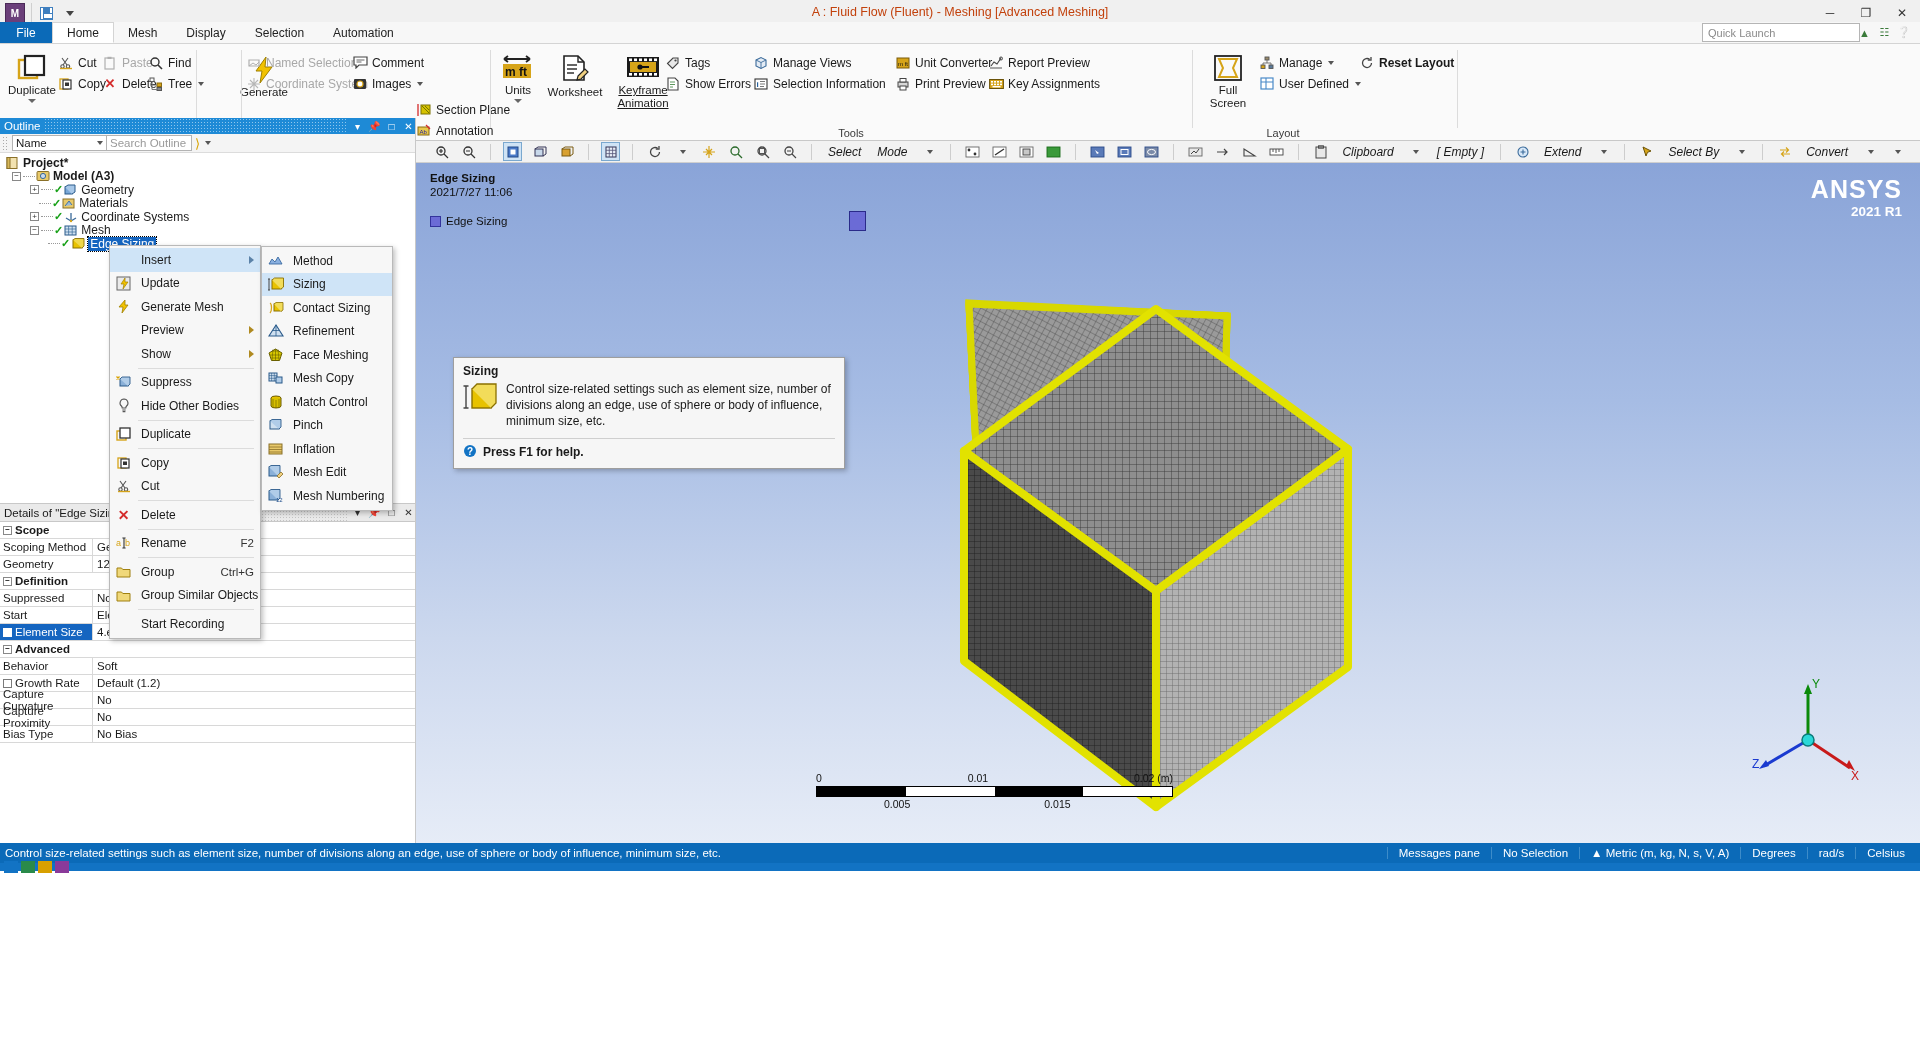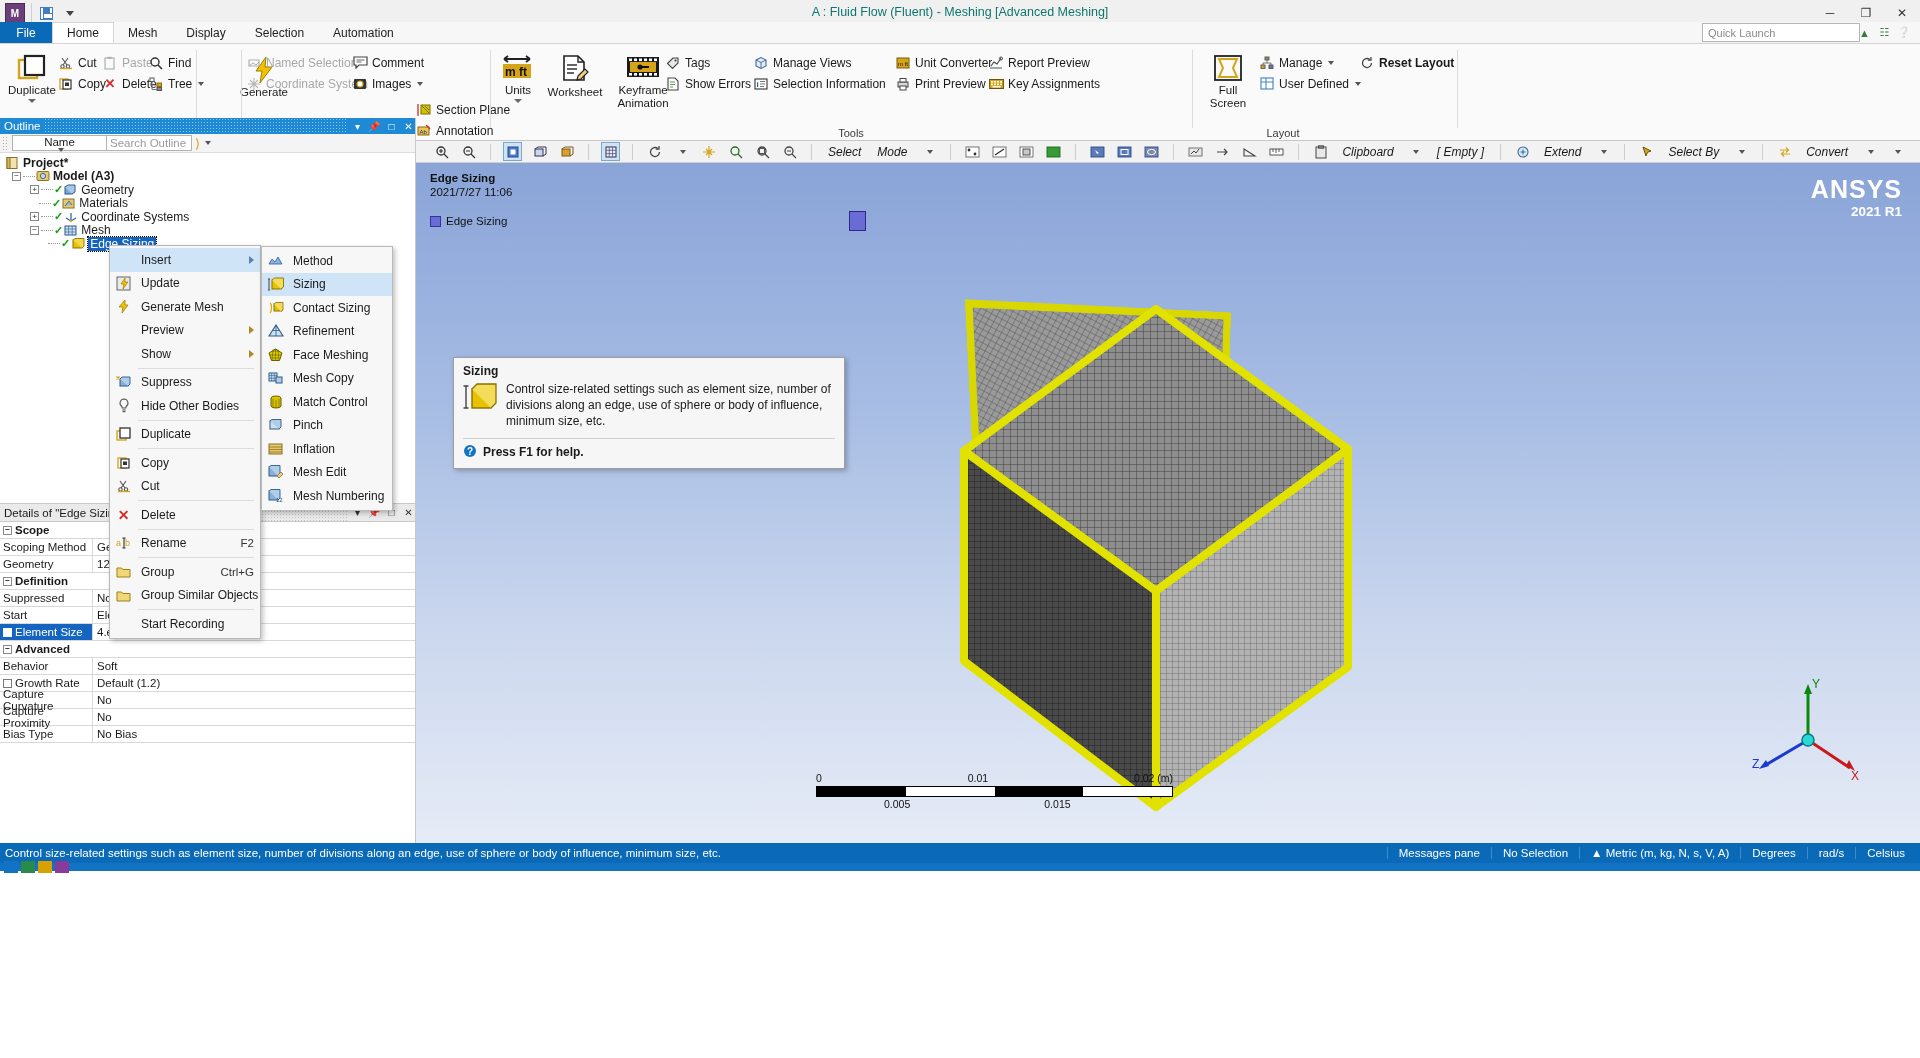--- a/index.html
+++ b/index.html
@@ -27,21 +27,21 @@
   }
   .qat { display:flex; align-items:center; gap:6px; padding-left:6px;
          border-left:1px solid #d0d0d0; height:20px; }
   .qat-btn { width:17px;height:17px; display:flex; align-items:center; justify-content:center; }
   .save-ico { width:13px;height:13px; border:1.6px solid #3f7fbf; position:relative; background:#fff;}
   .save-ico::before{content:"";position:absolute;left:2px;top:0;width:7px;height:5px;background:#3f7fbf;}
   .save-ico::after{content:"";position:absolute;left:2px;bottom:0;width:8px;height:4px;border:1px solid #3f7fbf;}
   .tri-down { width:0;height:0;border-left:4px solid transparent;border-right:4px solid transparent;border-top:5px solid #444; }
   .title-text {
     position:absolute; left:0; right:0; top:5px; text-align:center;
-    font-size:12.5px; color:#0f766e;
+    font-size:12.5px; color:#c2410c;
   }
   .win-controls { position:absolute; right:0; top:0; height:26px; display:flex; }
   .win-btn { width:36px;height:26px; display:flex;align-items:center;justify-content:center;
              font-size:12px; color:#333; }
 
   
   .ctxstrip { position:absolute; left:0; top:0; width:1920px; height:20px; pointer-events:none; }
   .ctxtab {
     position:absolute; left:126px; top:0; width:66px; height:20px;
     background:#cfe3f5; border-top:3px solid #1f4e79;
@@ -121,21 +121,21 @@
     background:#fff; border-right:1px solid #c8c8c8;
   }
   .outline-toolbar {
     height:19px; background:#f4f4f4; border-bottom:1px solid #dcdcdc;
     display:flex; align-items:center; gap:0px; padding-left:2px;
   }
   .grip { width:7px;height:15px;
           background-image:radial-gradient(#aaa 0.9px, transparent 0.9px);
           background-size:3px 3px; margin-right:3px; }
   .sel-name { width:95px;height:16px;background:#fff;border:1px solid #b3b3b3;
-              font-size:11.5px;padding:0 3px; display:flex;align-items:center;justify-content:space-between;flex-direction:column;}
+              font-size:11.5px;padding:0 3px; display:flex;align-items:center;justify-content:space-between;}
   .srch { width:85px;height:16px;background:#fff;border:1px solid #b3b3b3;border-left:none;
           font-size:11.5px;padding:0 3px;color:#9a9a9a;display:flex;align-items:center;}
   .chev-y { color:#d9a404; font-size:13px; margin:0 3px; }
 
   .tree { padding:3px 0 0 4px; font-size:12px; }
   .tnode { display:flex; align-items:center; height:13.5px; white-space:nowrap; }
   .exp { width:9px;height:9px;border:1px solid #888;background:#fff;font-size:8px;
          display:flex;align-items:center;justify-content:center;line-height:1;margin-right:2px;color:#333;}
   .dotline { width:12px; border-top:1px dotted #999; height:1px; margin-right:1px;}
   .tick { color:#17a017; font-size:11px; margin-right:1px; font-weight:bold; }
@@ -444,21 +444,21 @@
       <div class="bigbtn">
         <svg width="30" height="30" viewBox="0 0 30 30">
           <path d="M4 2h14l6 6v18H4z" fill="#fff" stroke="#222" stroke-width="1.6"></path>
           <path d="M18 2v6h6" fill="none" stroke="#222" stroke-width="1.4"></path>
           <path d="M7 11h10M7 15h10M7 19h7" stroke="#333" stroke-width="1.3"></path>
           <path d="M18 22l7-7 3 3-7 7-4 1z" fill="#f0d080" stroke="#222" stroke-width="1.2"></path>
         </svg>
         <div class="lbl">Worksheet</div>
       </div>
     </div>
-    <div style="position:absolute;left:120px;top:4px;width:64px;">
+    <div style="position:absolute;left:120px;top:4px;width:64px;text-decoration:underline;">
       <div class="bigbtn">
         <svg width="36" height="28" viewBox="0 0 36 28">
           <rect x="2" y="3" width="32" height="20" fill="#1a1a1a"></rect>
           <rect x="5" y="8" width="26" height="10" fill="#d6a419"></rect>
           <g fill="#fff">
                 <rect x="4" y="4.5" width="3" height="2.6"></rect>
                 <rect x="9" y="4.5" width="3" height="2.6"></rect>
                 <rect x="14" y="4.5" width="3" height="2.6"></rect>
                 <rect x="19" y="4.5" width="3" height="2.6"></rect>
                 <rect x="24" y="4.5" width="3" height="2.6"></rect>

